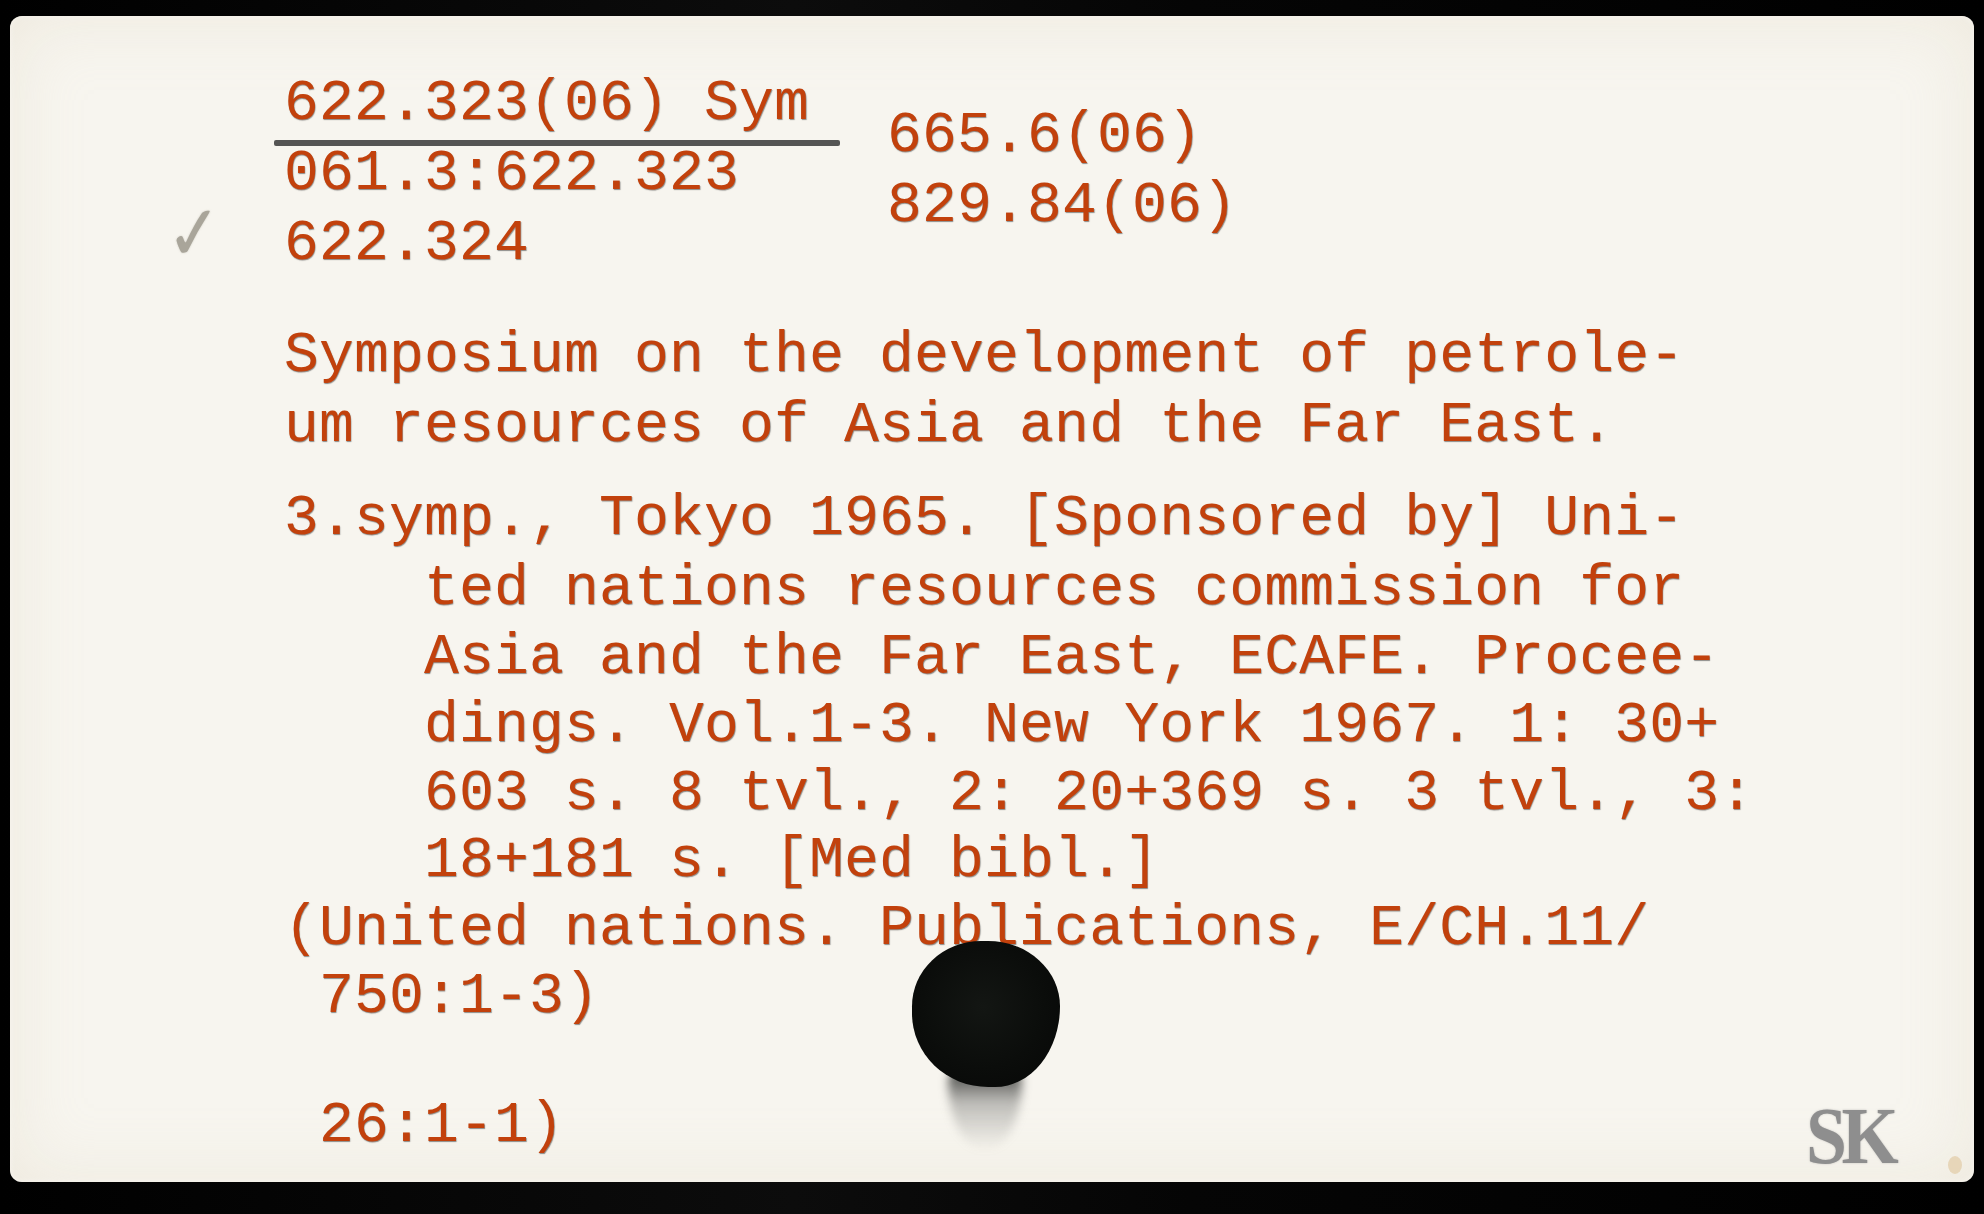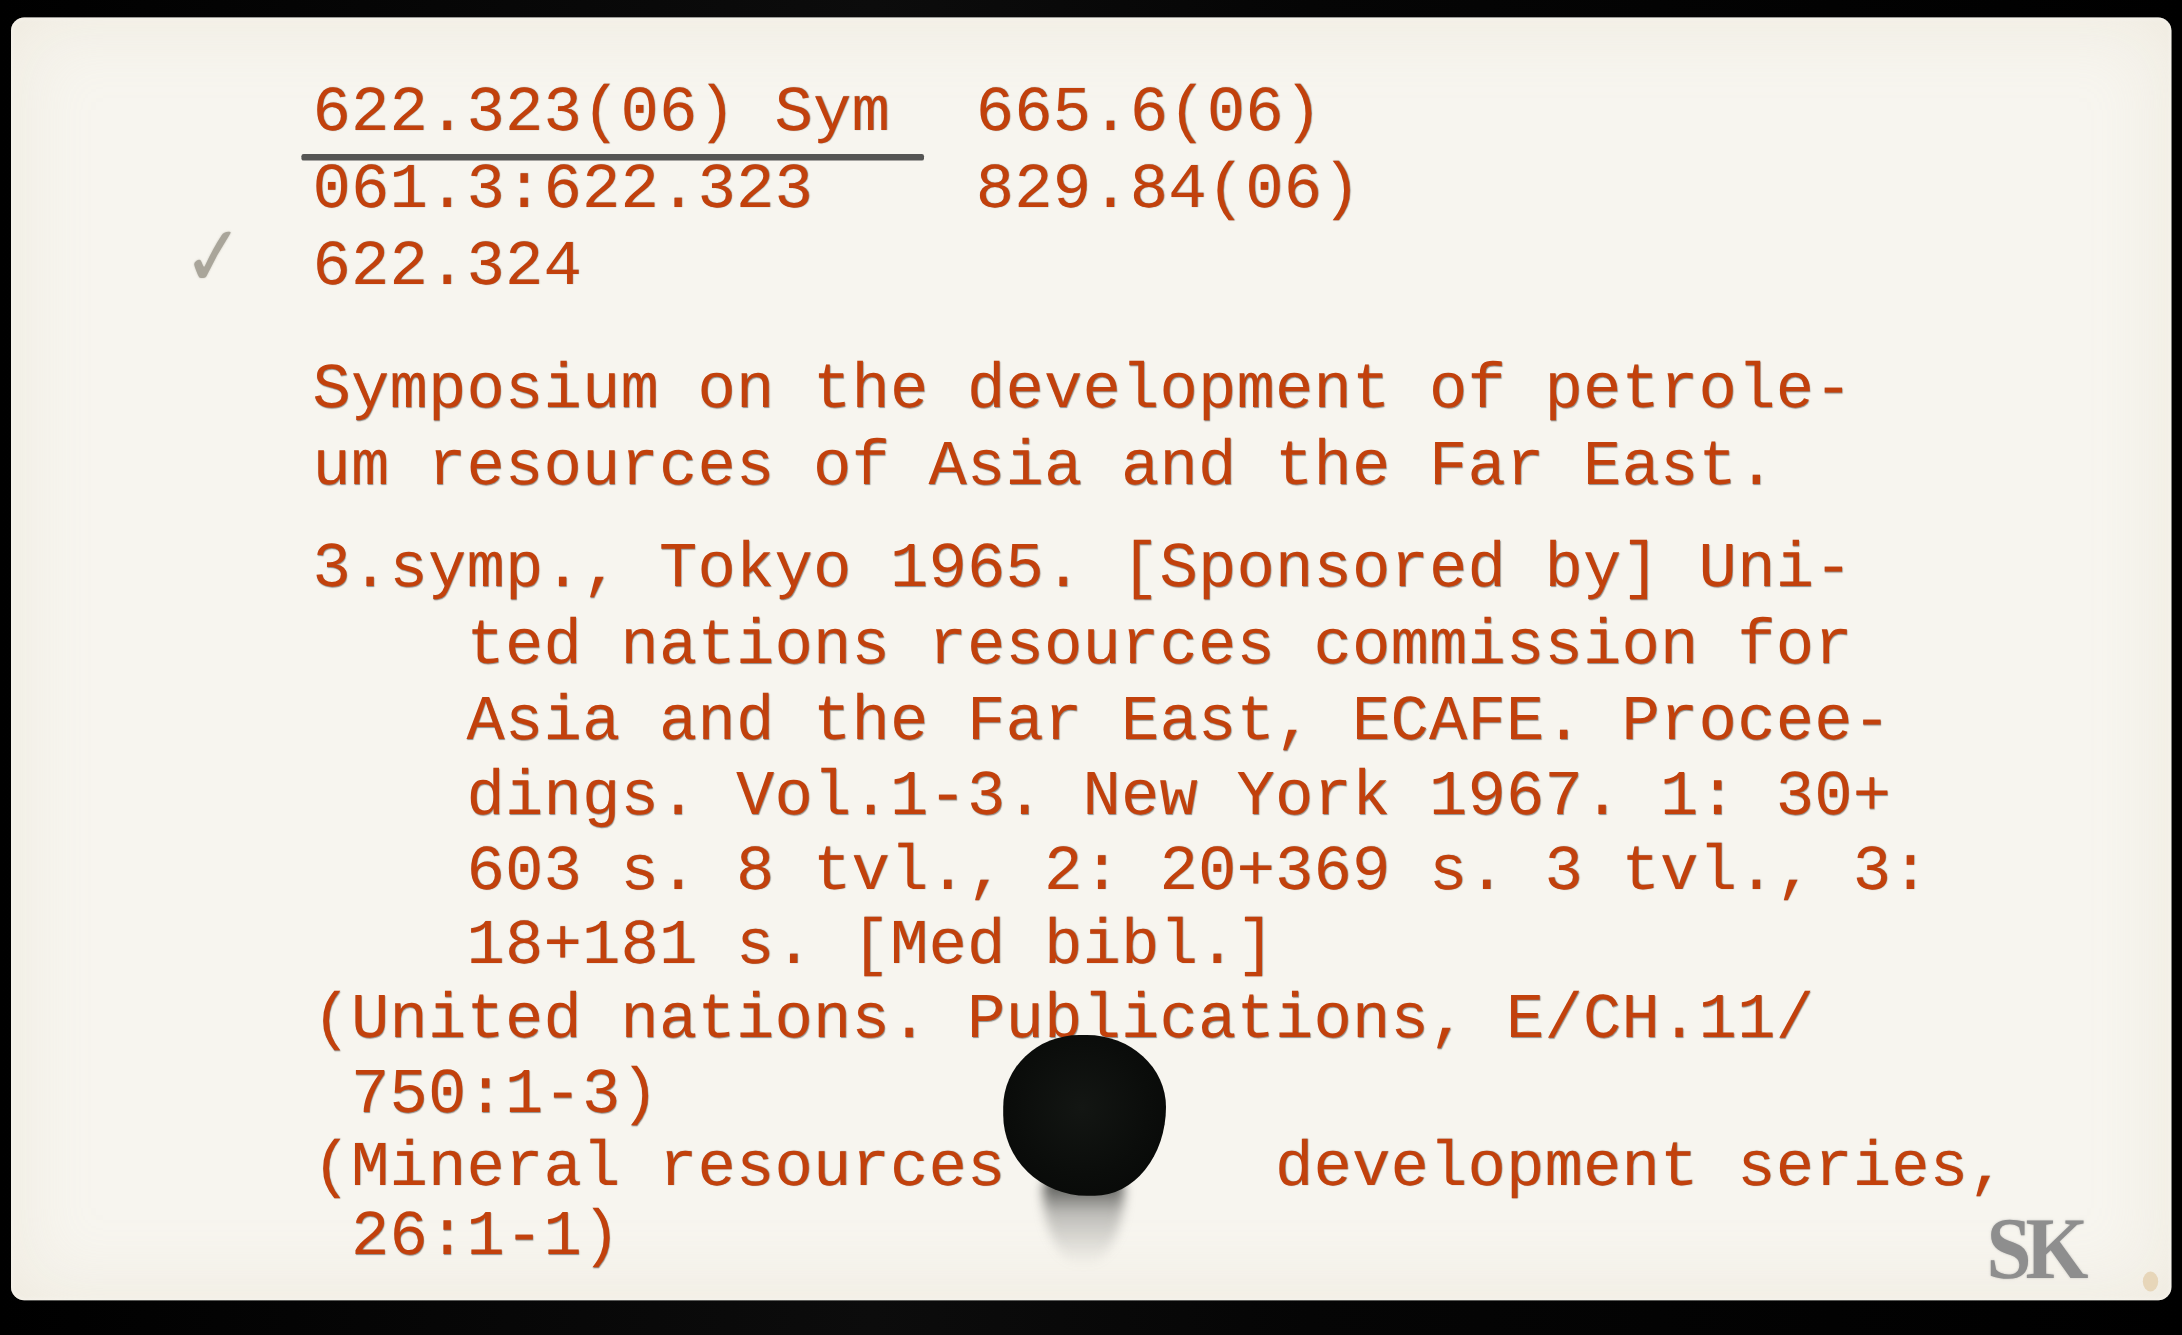--- a/index.html
+++ b/index.html
@@ -28,21 +28,21 @@
     position: absolute;
     left: 274px;
     height: 70px;
     line-height: 70px;
     font-size: 58px;
     letter-spacing: 0.2px;
     color: #c2410c;
     white-space: pre;
     text-shadow: 0.6px 0.6px 1px rgba(52,52,52,0.55);
   }
-  .rcol { left: 877px; }
+  .rcol { left: 877px; margin-top: 32px; }
   .underline {
     position: absolute;
     left: 264px; top: 124px;
     width: 566px; height: 6px;
     background: #3f3f3f;
     opacity: 0.88;
     border-radius: 2px;
   }
   .check {
     position: absolute;
@@ -122,21 +122,20 @@
     <div class="tline" style="top:675px">    dings. Vol.1-3. New York 1967. 1: 30+</div>
 
     <div class="tline" style="top:743px">    603 s. 8 tvl., 2: 20+369 s. 3 tvl., 3:</div>
 
     <div class="tline" style="top:810px">    18+181 s. [Med bibl.]</div>
 
     <div class="tline" style="top:878px">(United nations. Publications, E/CH.11/</div>
 
     <div class="tline" style="top:946px"> 750:1-3)</div>
 
-    <div class="tline" style="top:1012px">(Mineral resources       development series,</div>
 
     <div class="tline" style="top:1075px"> 26:1-1)</div>
 
     <div class="hole-tail"></div>
     <div class="hole"></div>
 
     <div class="stamp">SK</div>
 
     <div class="speck"></div>
 

